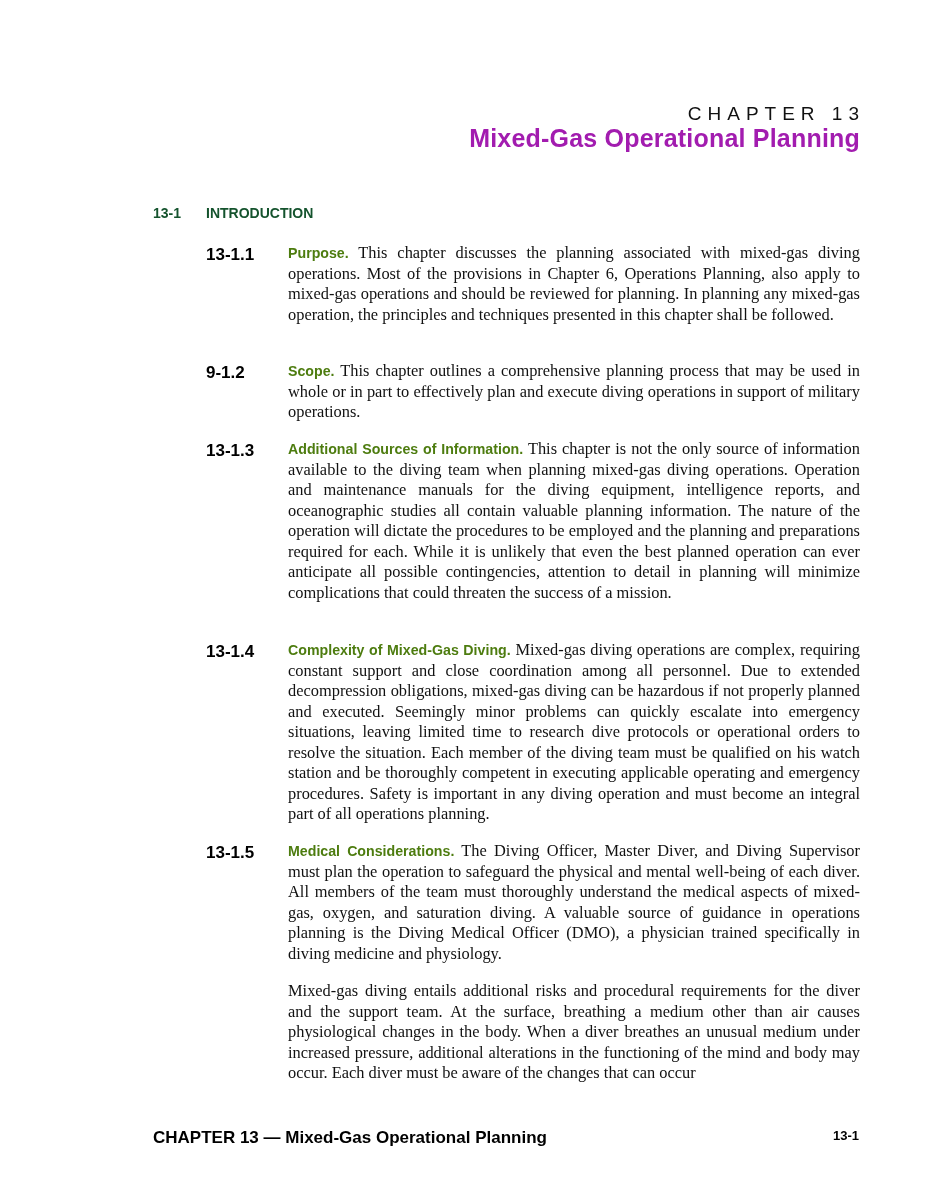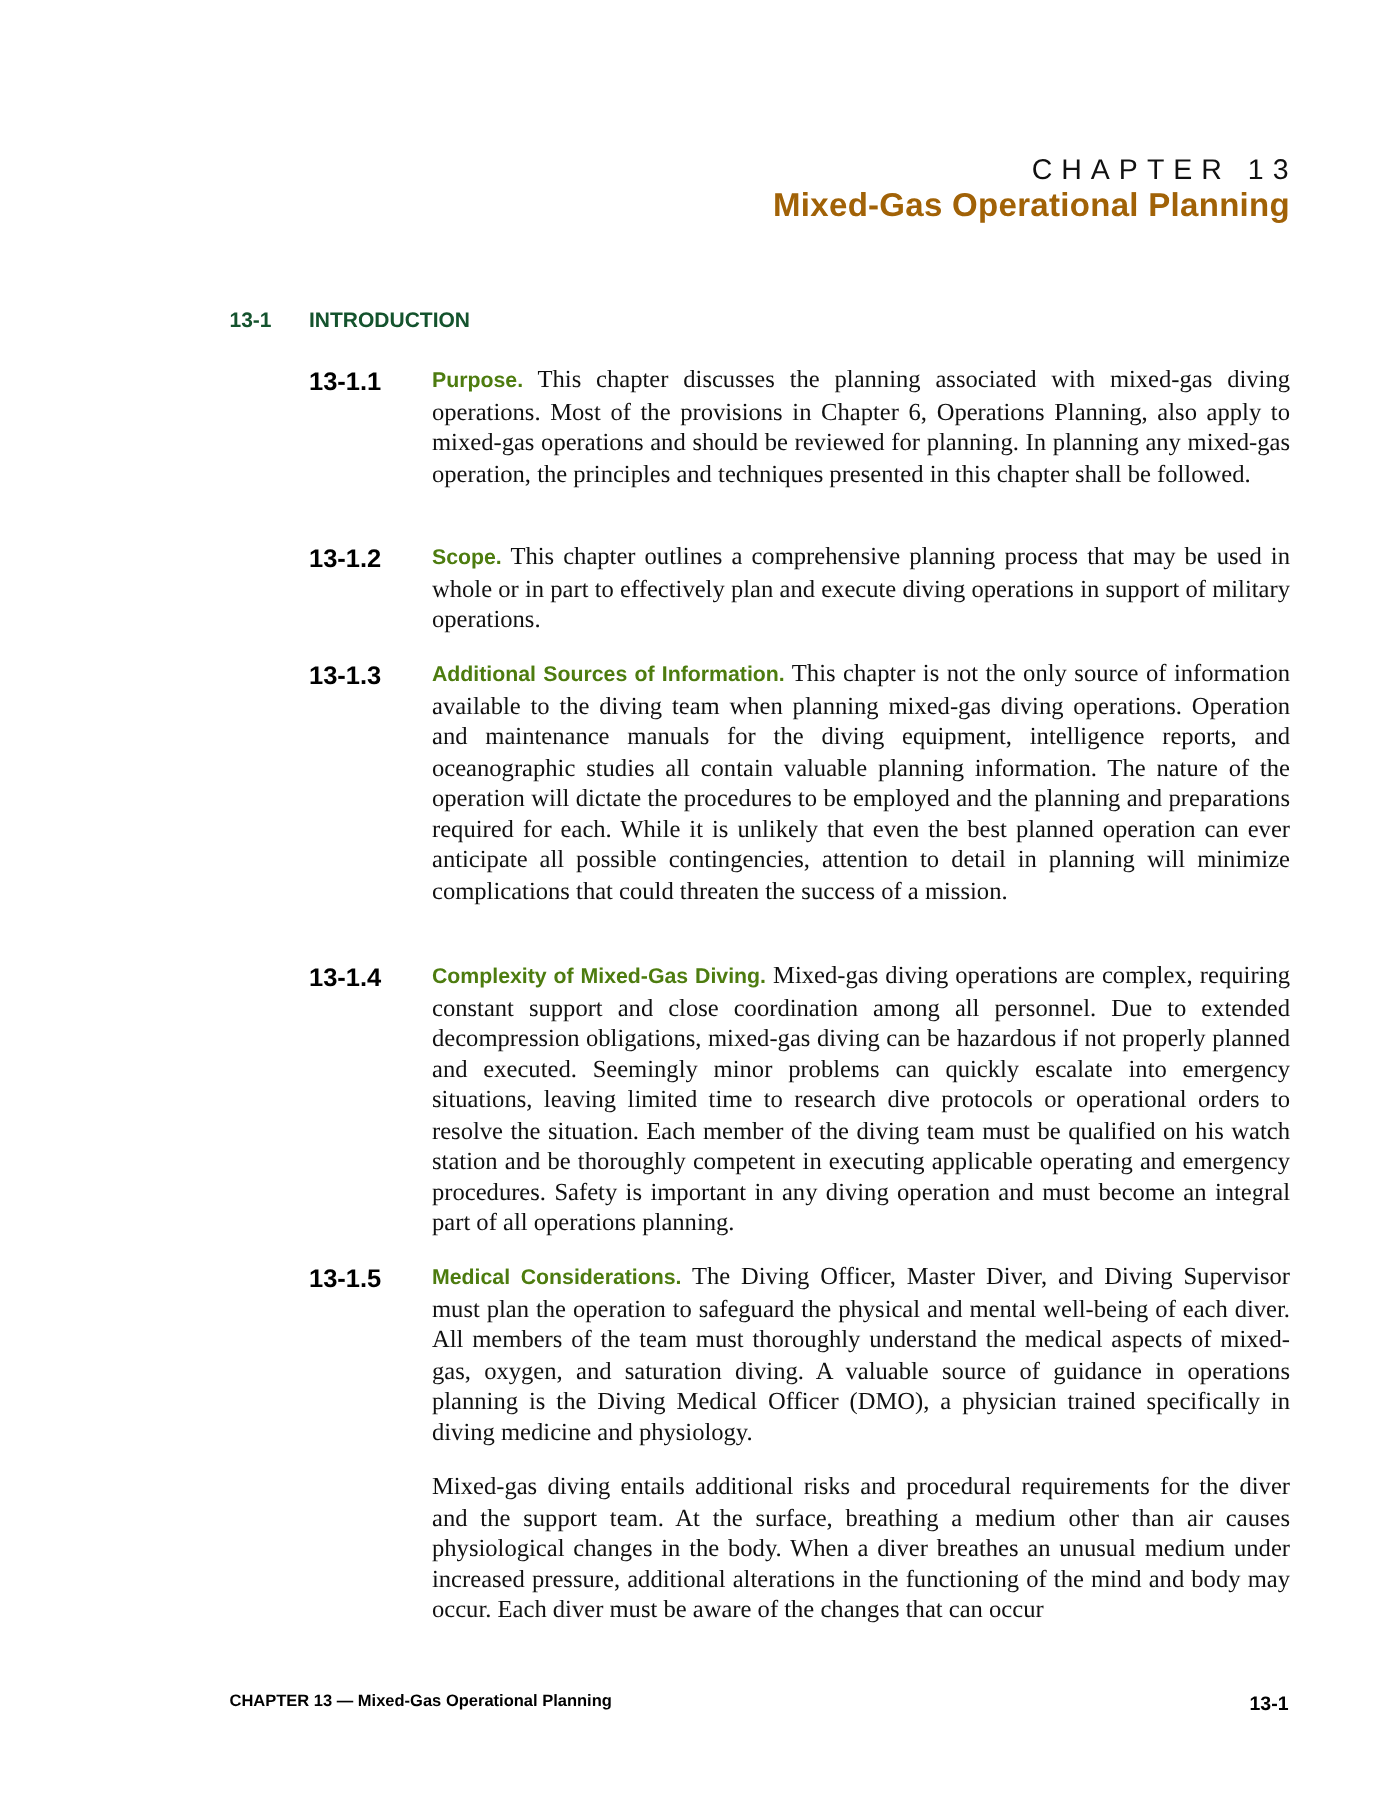--- a/index.html
+++ b/index.html
@@ -6,22 +6,22 @@
   body { width: 926px; height: 1198px; position: relative; overflow: hidden; color: #111; }
   .page { position: absolute; left: 16px; top: 0; width: 926px; height: 1198px; background: #fff; }
 
   .chapter-label {
     position: absolute; right: 83px; top: 103px;
     font-family: "Liberation Sans", sans-serif; font-size: 19px; letter-spacing: 6px;
     font-weight: normal; color: #111; margin-right: -6px;
   }
   .chapter-title {
     position: absolute; right: 82px; top: 124px;
-    font-family: "Liberation Sans", sans-serif; font-size: 22px; font-weight: bold;
-    color: #a16207; letter-spacing: 0.2px; white-space: nowrap;
+    font-family: "Liberation Sans", sans-serif; font-size: 25px; font-weight: bold;
+    color: #a21caf; letter-spacing: 0.2px; white-space: nowrap;
   }
 
   .section-head {
     position: absolute; left: 137px; top: 205px;
     font-family: "Liberation Sans", sans-serif; font-size: 14px; font-weight: bold; color: #14532d;
   }
   .section-head .num { display: inline-block; width: 53px; }
 
   .para {
     position: absolute; left: 190px; width: 654px;
@@ -34,21 +34,21 @@
     margin-left: 82px;
     font-family: "Liberation Serif", serif; font-size: 16.4px; line-height: 20.5px;
     text-align: justify; color: #111;
   }
   .para .ptitle {
     font-family: "Liberation Sans", sans-serif; font-weight: bold; font-size: 14.2px; color: #4d7c0f;
   }
 
   .footer-left {
     position: absolute; left: 137px; top: 1128px;
-    font-family: "Liberation Sans", sans-serif; font-size: 11px; font-weight: bold; color: #000;
+    font-family: "Liberation Sans", sans-serif; font-size: 17px; font-weight: bold; color: #000;
   }
   .footer-right {
     position: absolute; right: 83px; top: 1128px;
     font-family: "Liberation Sans", sans-serif; font-size: 13px; font-weight: bold; color: #000;
   }
 </style>
 </head>
 <body>
 
 <div class="page">
@@ -59,21 +59,21 @@
   <div class="section-head">
     <span class="num">13-1</span><span>INTRODUCTION</span>
   </div>
 
   <div class="para" style="top:243px;">
     <span class="pnum">13-1.1</span>
     <div class="pbody"><span class="ptitle">Purpose.</span> <span>This chapter discusses the planning associated with mixed-gas diving operations. Most of the provisions in Chapter 6, Operations Planning, also apply to mixed-gas operations and should be reviewed for planning. In planning any mixed-gas operation, the principles and techniques presented in this chapter shall be followed.</span></div>
   </div>
 
   <div class="para" style="top:361px;">
-    <span class="pnum">13-1.2</span>
+    <span class="pnum">9-1.2</span>
     <div class="pbody"><span class="ptitle">Scope.</span> <span>This chapter outlines a comprehensive planning process that may be used in whole or in part to effectively plan and execute diving operations in support of military operations.</span></div>
   </div>
 
   <div class="para" style="top:439px;">
     <span class="pnum">13-1.3</span>
     <div class="pbody"><span class="ptitle">Additional Sources of Information.</span> <span>This chapter is not the only source of information available to the diving team when planning mixed-gas diving operations. Operation and maintenance manuals for the diving equipment, intelligence reports, and oceanographic studies all contain valuable planning information. The nature of the operation will dictate the procedures to be employed and the planning and preparations required for each. While it is unlikely that even the best planned operation can ever anticipate all possible contingencies, attention to detail in planning will minimize complications that could threaten the success of a mission.</span></div>
   </div>
 
   <div class="para" style="top:640px;">
     <span class="pnum">13-1.4</span>

